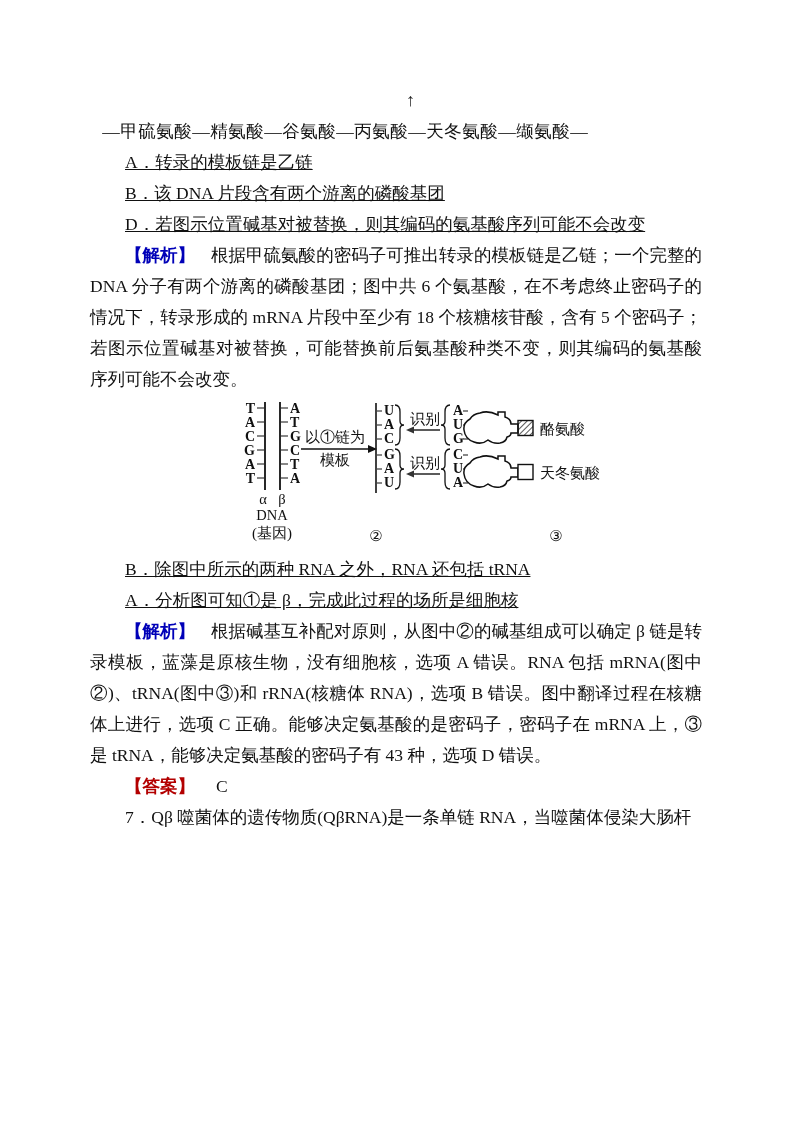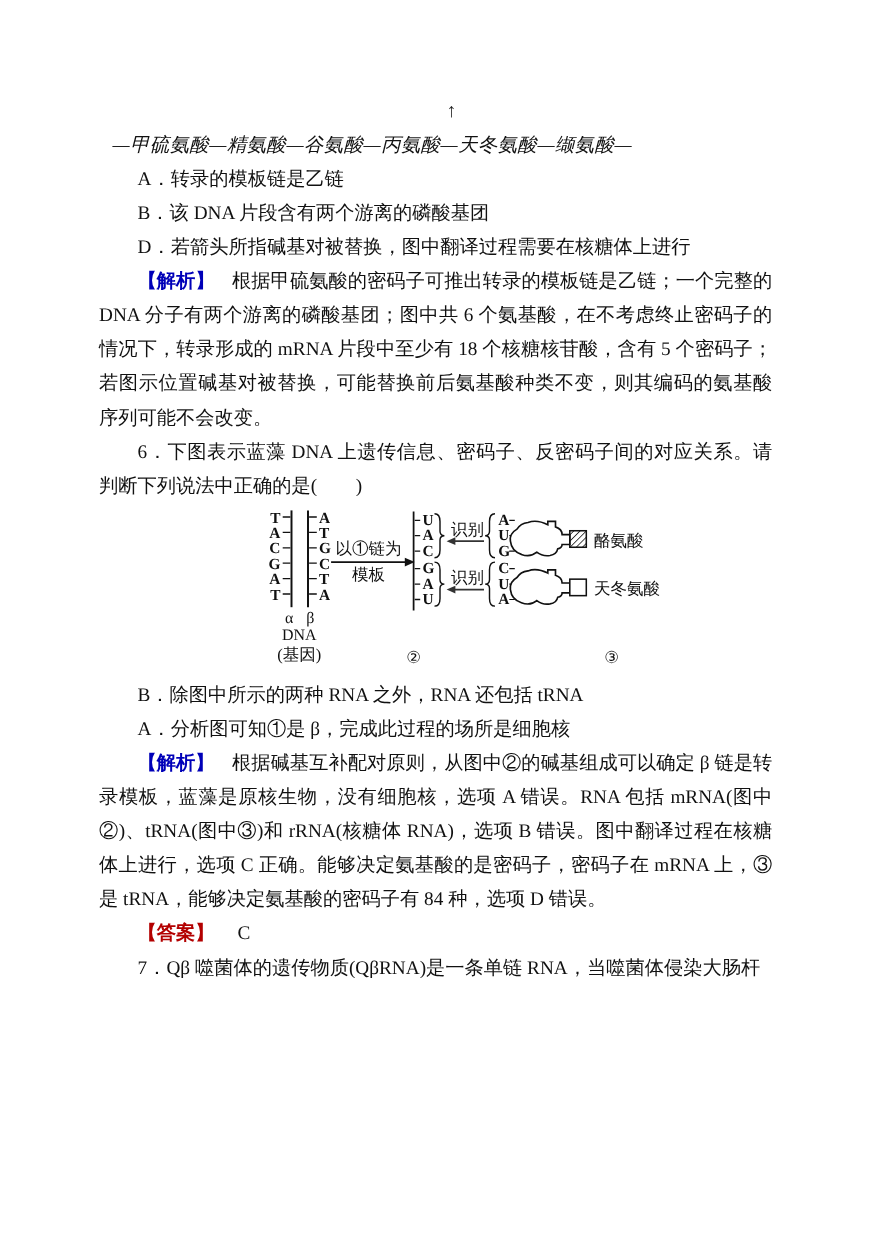--- a/index.html
+++ b/index.html
@@ -4,22 +4,22 @@
 <style>
   html,body{margin:0;padding:0;background:#e8e8e8;}
   .page{
     width:794px;height:1123px;background:#ffffff;box-sizing:border-box;
     padding:88px 92px 0 90px;margin:0 auto;position:relative;
     font-family:"Liberation Serif","DejaVu Serif",serif;
     color:#111;font-size:17.5px;line-height:31px;
   }
   p{margin:0;padding:0;text-align:justify;}
   .fig-arrow{height:28px;padding-left:316px;font-size:18px;line-height:24px;color:#222;}
-  .peptide{text-indent:0.7em;letter-spacing:0.5px;font-style:italic;}
-  .option{margin-left:2em;}
+  .peptide{text-indent:0.7em;letter-spacing:0.5px;}
+  .option{margin-left:2em;text-decoration:underline;}
   .indent2{text-indent:2em;}
   .tag{font-weight:bold;}
   .tag-analysis{color:#0000b8;margin-right:0.9em;}
   .tag-answer{color:#b30000;margin-right:1.2em;}
   .answer-line{text-indent:2em;}
   .diagram-wrap{margin:2px 0 3px 138px;height:154px;}
   svg text{font-family:"Liberation Serif","DejaVu Serif",serif;fill:#111;}
   .sv-base{font-size:14px;font-weight:bold;}
   .sv-label{font-size:14.5px;}
   .sv-cn{font-size:15px;}
@@ -31,28 +31,27 @@
 <div class="page">
 
   <div class="fig-arrow">
     <span>↑</span>
   </div>
 
   <p class="peptide">—甲硫氨酸—精氨酸—谷氨酸—丙氨酸—天冬氨酸—缬氨酸—</p>
 
   <p class="option">A．转录的模板链是乙链</p>
   <p class="option">B．该 DNA 片段含有两个游离的磷酸基团</p>
-  <p class="option">D．若箭头所指碱基对被替换，图中翻译过程需要在核糖体上进行</p>
+  <p class="option">D．若图示位置碱基对被替换，则其编码的氨基酸序列可能不会改变</p>
 
   <p class="indent2">
     <span class="tag tag-analysis">【解析】</span><span>根据甲硫氨酸的密码子可推出转录的模板链是乙链；一个完整的 DNA 分子有两个游离的磷酸基团；图中共 6 个氨基酸，在不考虑终止密码子的情况下，转录形成的 mRNA 片段中至少有 18 个核糖核苷酸，含有 5 个密码子；若图示位置碱基对被替换，可能替换前后氨基酸种类不变，则其编码的氨基酸序列可能不会改变。</span>
   </p>
 
 
-  <p class="indent2">6．下图表示蓝藻 DNA 上遗传信息、密码子、反密码子间的对应关系。请判断下列说法中正确的是(　　)</p>
 
   <div class="diagram-wrap">
     <svg viewBox="0 0 400 152" width="400" height="152">
       <defs>
         <pattern id="hatch" patternUnits="userSpaceOnUse" width="4" height="4" patternTransform="rotate(45)">
           <line x1="0" y1="0" x2="0" y2="4" stroke="#111" stroke-width="1.4"></line>
         </pattern>
         <path id="braceR" d="M0,0 Q5,0 5,7 L5,16 Q5,20 9,20 Q5,20 5,24 L5,33 Q5,40 0,40" fill="none" stroke="#111" stroke-width="1.3"></path>
         <path id="braceL" d="M0,0 Q-5,0 -5,7 L-5,16 Q-5,20 -9,20 Q-5,20 -5,24 L-5,33 Q-5,40 0,40" fill="none" stroke="#111" stroke-width="1.3"></path>
         <path id="trnaBlob" d="M242,22 Q235,26 236,33 Q237,42 246,45 Q254,48 260,43 Q265,47 272,46 Q278,45 279,40 Q283,39 283,36 L290,36 L290,27 L283,27 Q283,22 277,20 L277,15 L270,15 L270,18 Q260,13 252,16 Q245,17 242,22 Z" fill="#fff" stroke="#111" stroke-width="1.5"></path>
@@ -136,21 +135,21 @@
       </g>
 
       <text class="sv-num" x="328" y="144" text-anchor="middle">③</text>
     </svg>
   </div>
 
   <p class="option">B．除图中所示的两种 RNA 之外，RNA 还包括 tRNA</p>
   <p class="option">A．分析图可知①是 β，完成此过程的场所是细胞核</p>
 
   <p class="indent2">
-    <span class="tag tag-analysis">【解析】</span><span>根据碱基互补配对原则，从图中②的碱基组成可以确定 β 链是转录模板，蓝藻是原核生物，没有细胞核，选项 A 错误。RNA 包括 mRNA(图中②)、tRNA(图中③)和 rRNA(核糖体 RNA)，选项 B 错误。图中翻译过程在核糖体上进行，选项 C 正确。能够决定氨基酸的是密码子，密码子在 mRNA 上，③是 tRNA，能够决定氨基酸的密码子有 84 种，选项 D 错误。</span>
+    <span class="tag tag-analysis">【解析】</span><span>根据碱基互补配对原则，从图中②的碱基组成可以确定 β 链是转录模板，蓝藻是原核生物，没有细胞核，选项 A 错误。RNA 包括 mRNA(图中②)、tRNA(图中③)和 rRNA(核糖体 RNA)，选项 B 错误。图中翻译过程在核糖体上进行，选项 C 正确。能够决定氨基酸的是密码子，密码子在 mRNA 上，③是 tRNA，能够决定氨基酸的密码子有 43 种，选项 D 错误。</span>
   </p>
 
   <p class="answer-line">
     <span class="tag tag-answer">【答案】</span><span>C</span>
   </p>
 
   <p class="indent2">7．Qβ 噬菌体的遗传物质(QβRNA)是一条单链 RNA，当噬菌体侵染大肠杆</p>
 
 </div>
 

